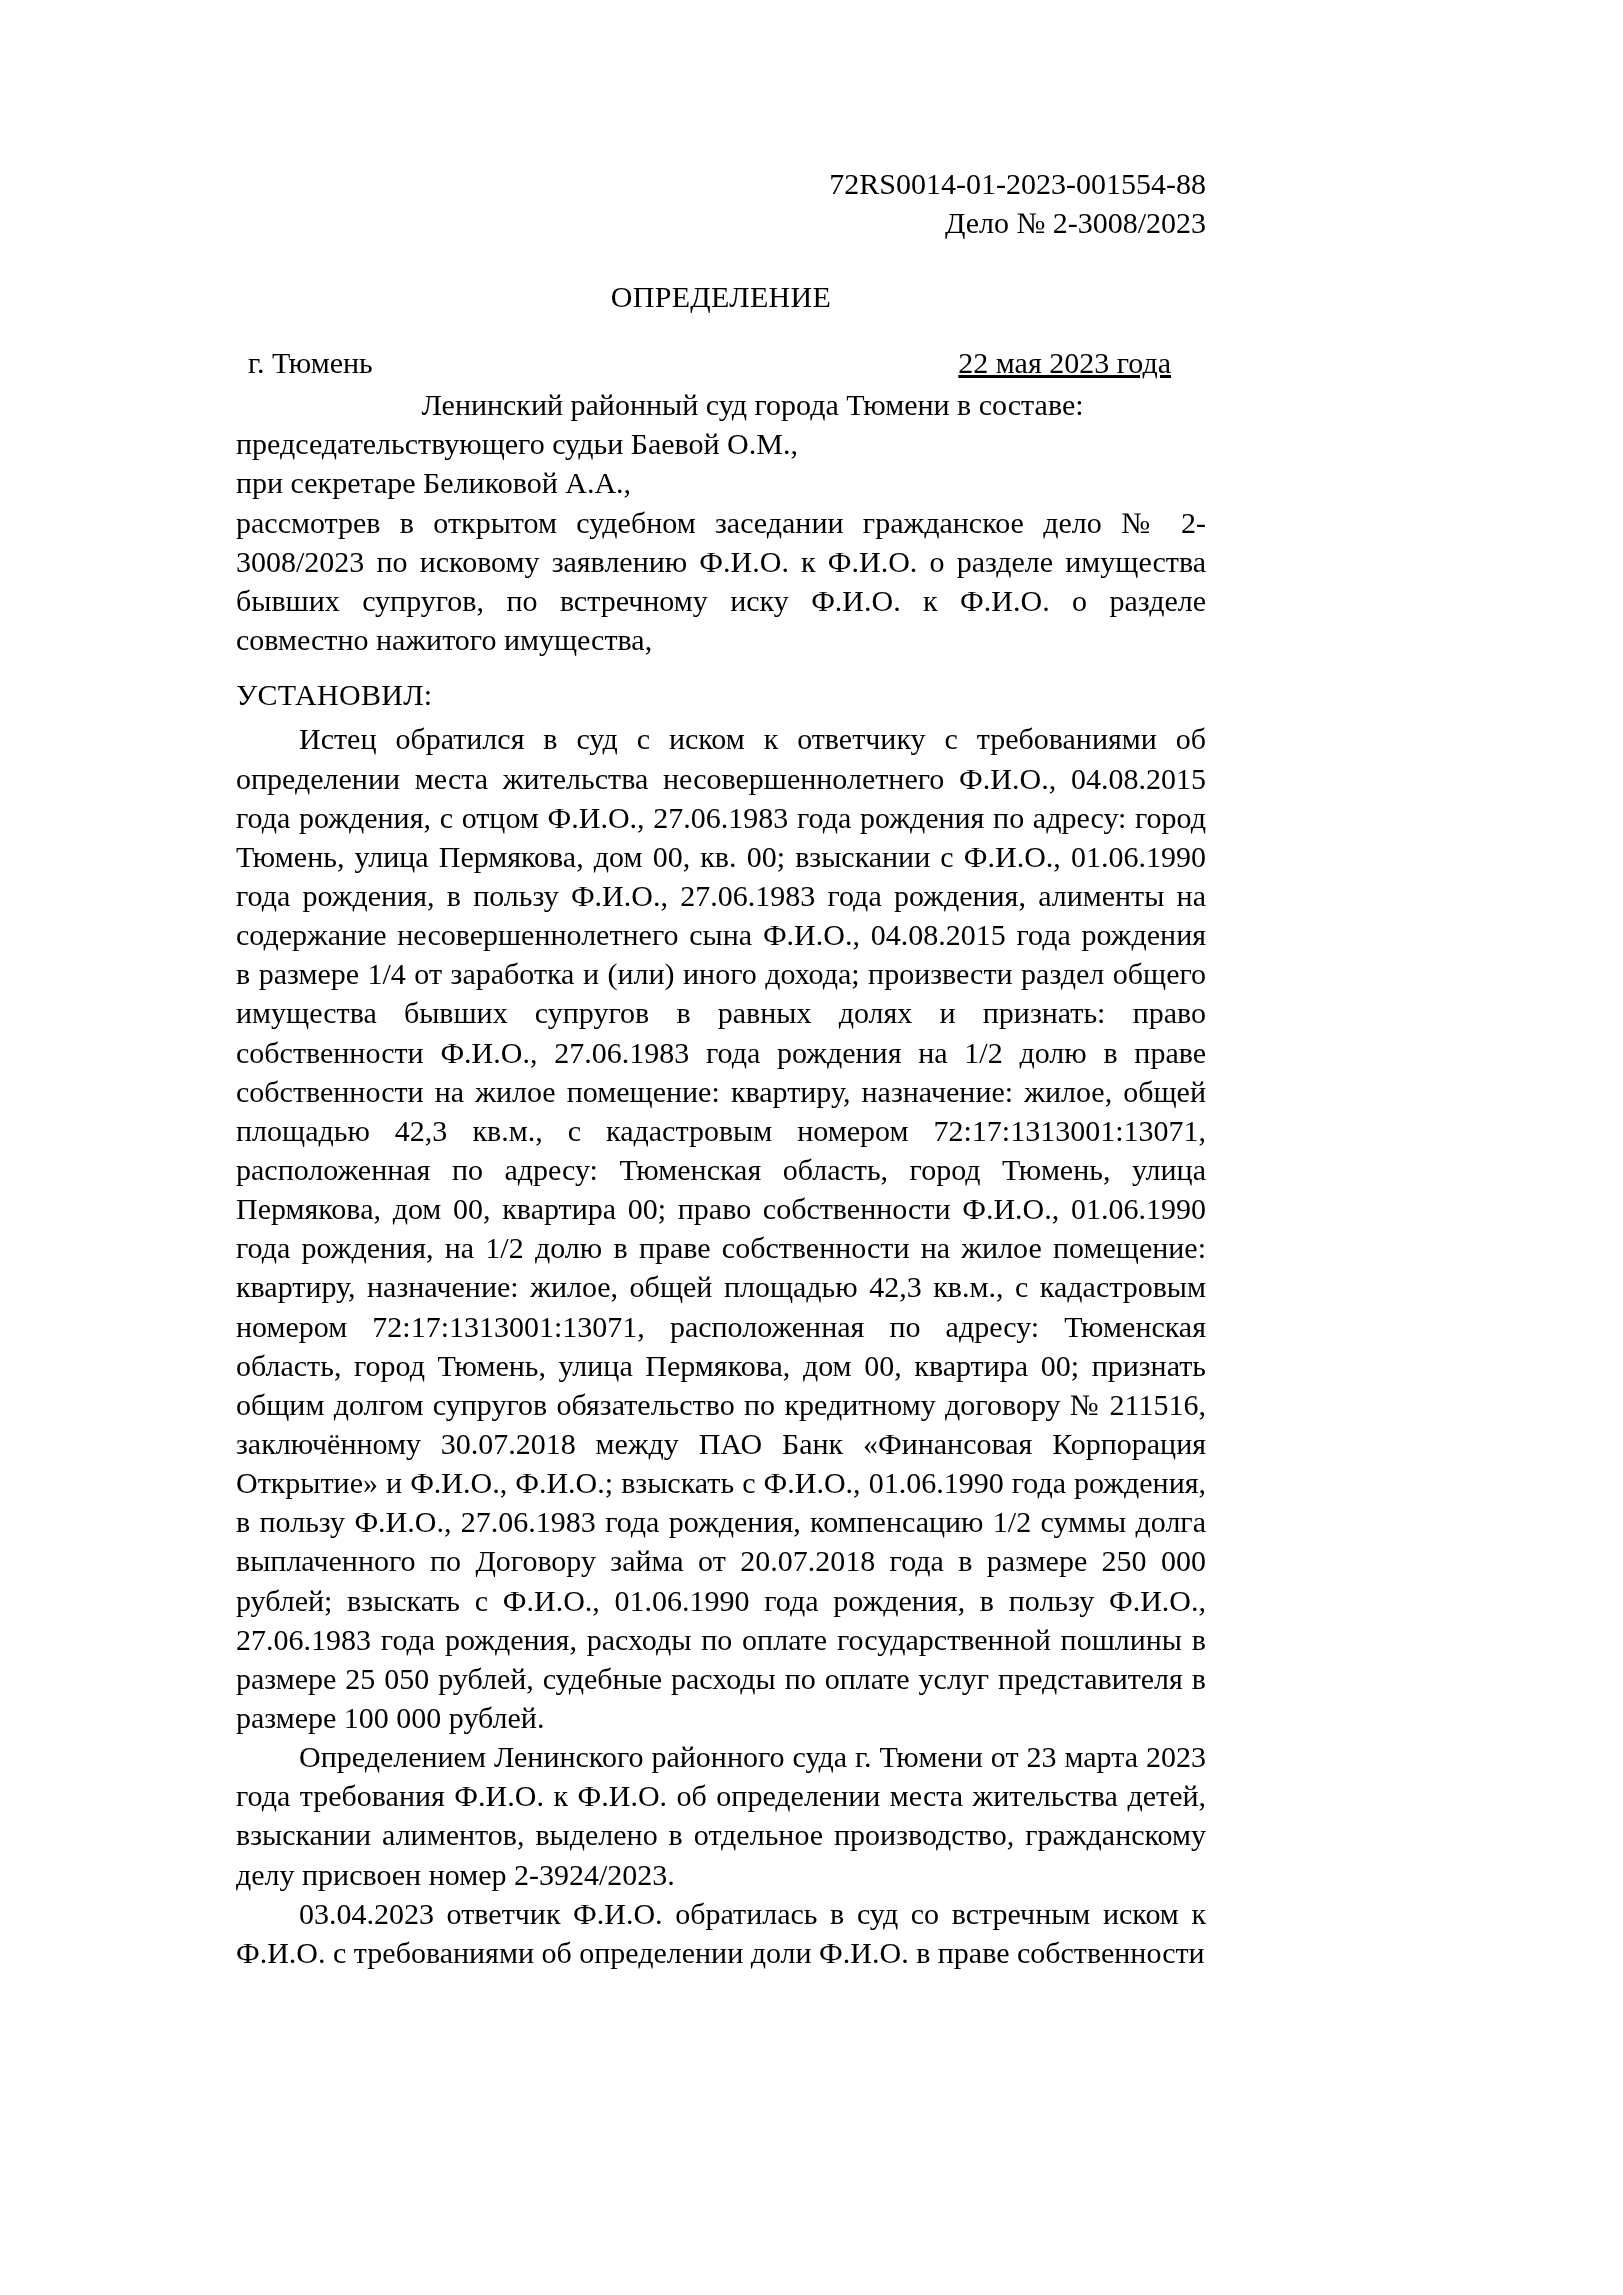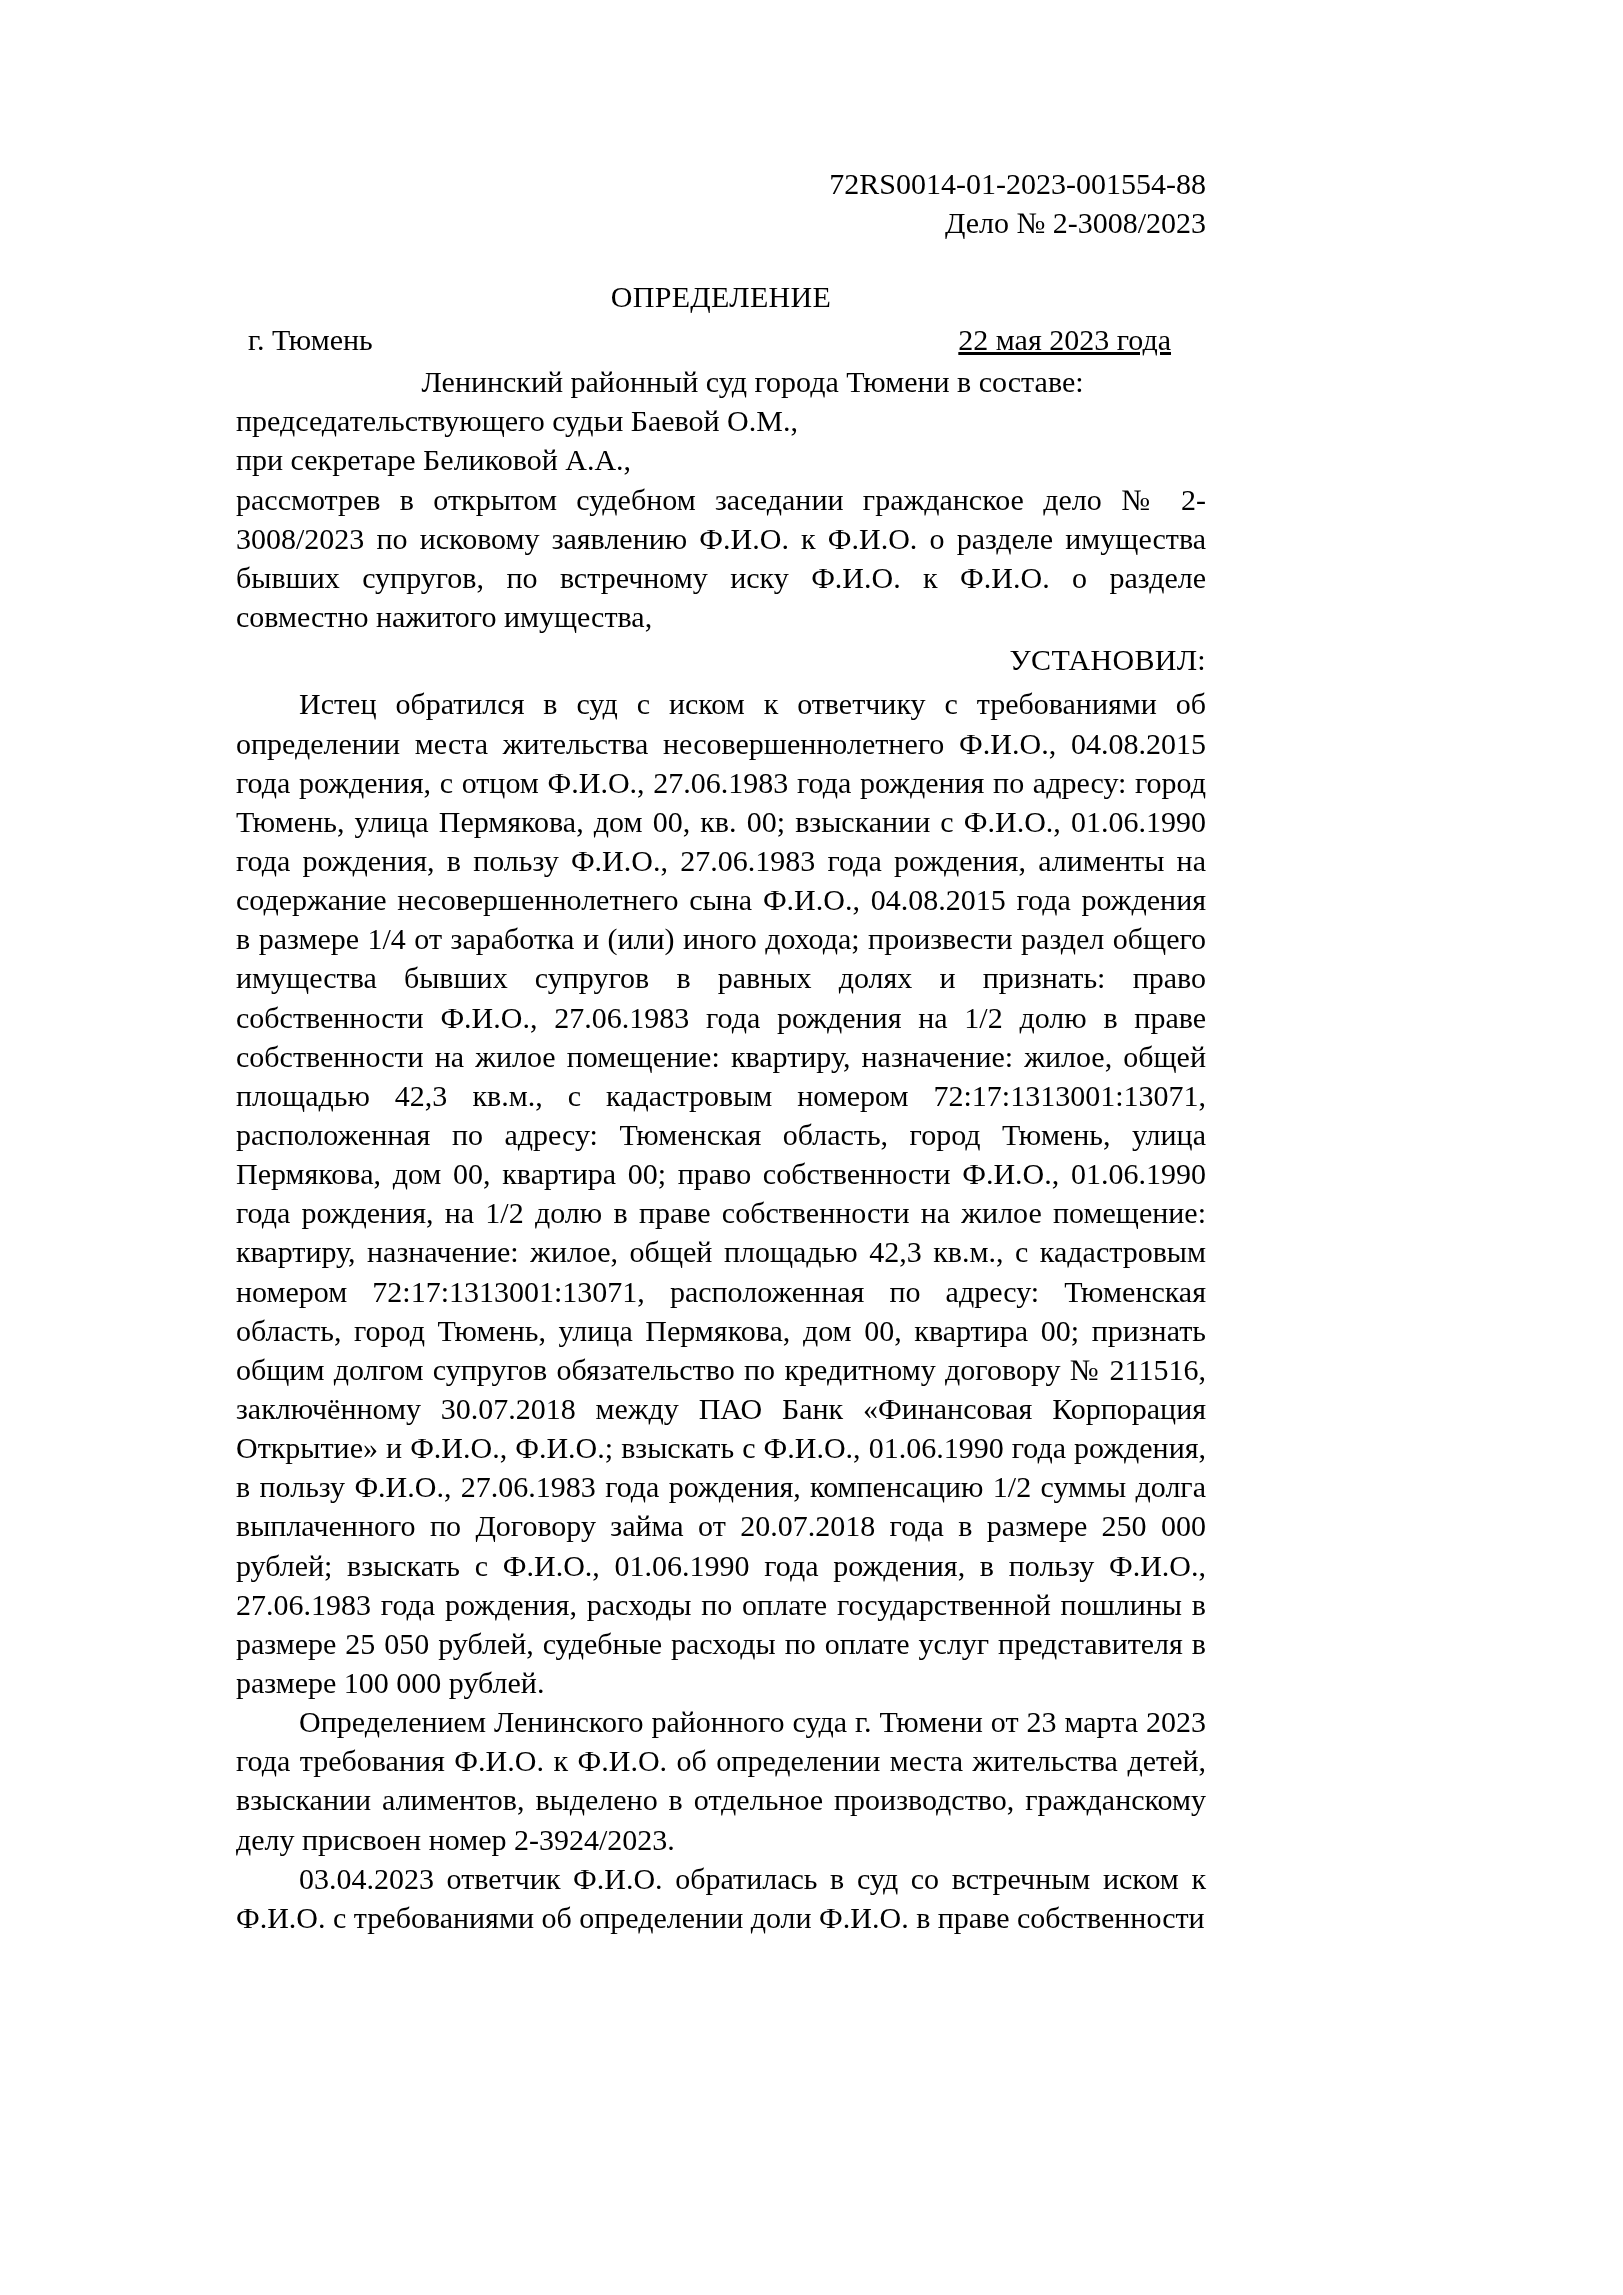--- a/index.html
+++ b/index.html
@@ -28,21 +28,21 @@
     margin-bottom: 35px;
   }
 
   .doc-header .hdr-line {
     display: block;
     white-space: nowrap;
   }
 
   .doc-title {
     text-align: center;
-    margin-bottom: 4px;
+    margin-bottom: 27px;
     letter-spacing: 0.3px;
   }
 
   .place-date {
     display: flex;
     justify-content: space-between;
     align-items: baseline;
     margin-bottom: 2.6px;
     margin-left: 12px;
   }
@@ -54,22 +54,22 @@
     display: block;
     text-align: left;
   }
 
   .intro-line.indented {
     text-indent: 63px;
     text-align: center;
   }
 
   .section-title {
-    text-align: right;
-    margin-top: 4px;
+    text-align: left;
+    margin-top: 16px;
     margin-bottom: 5.2px;
     letter-spacing: 0.3px;
   }
 
   p.body-par {
     margin: 0;
     text-align: justify;
     text-indent: 63px;
     text-justify: inter-word;
   }

